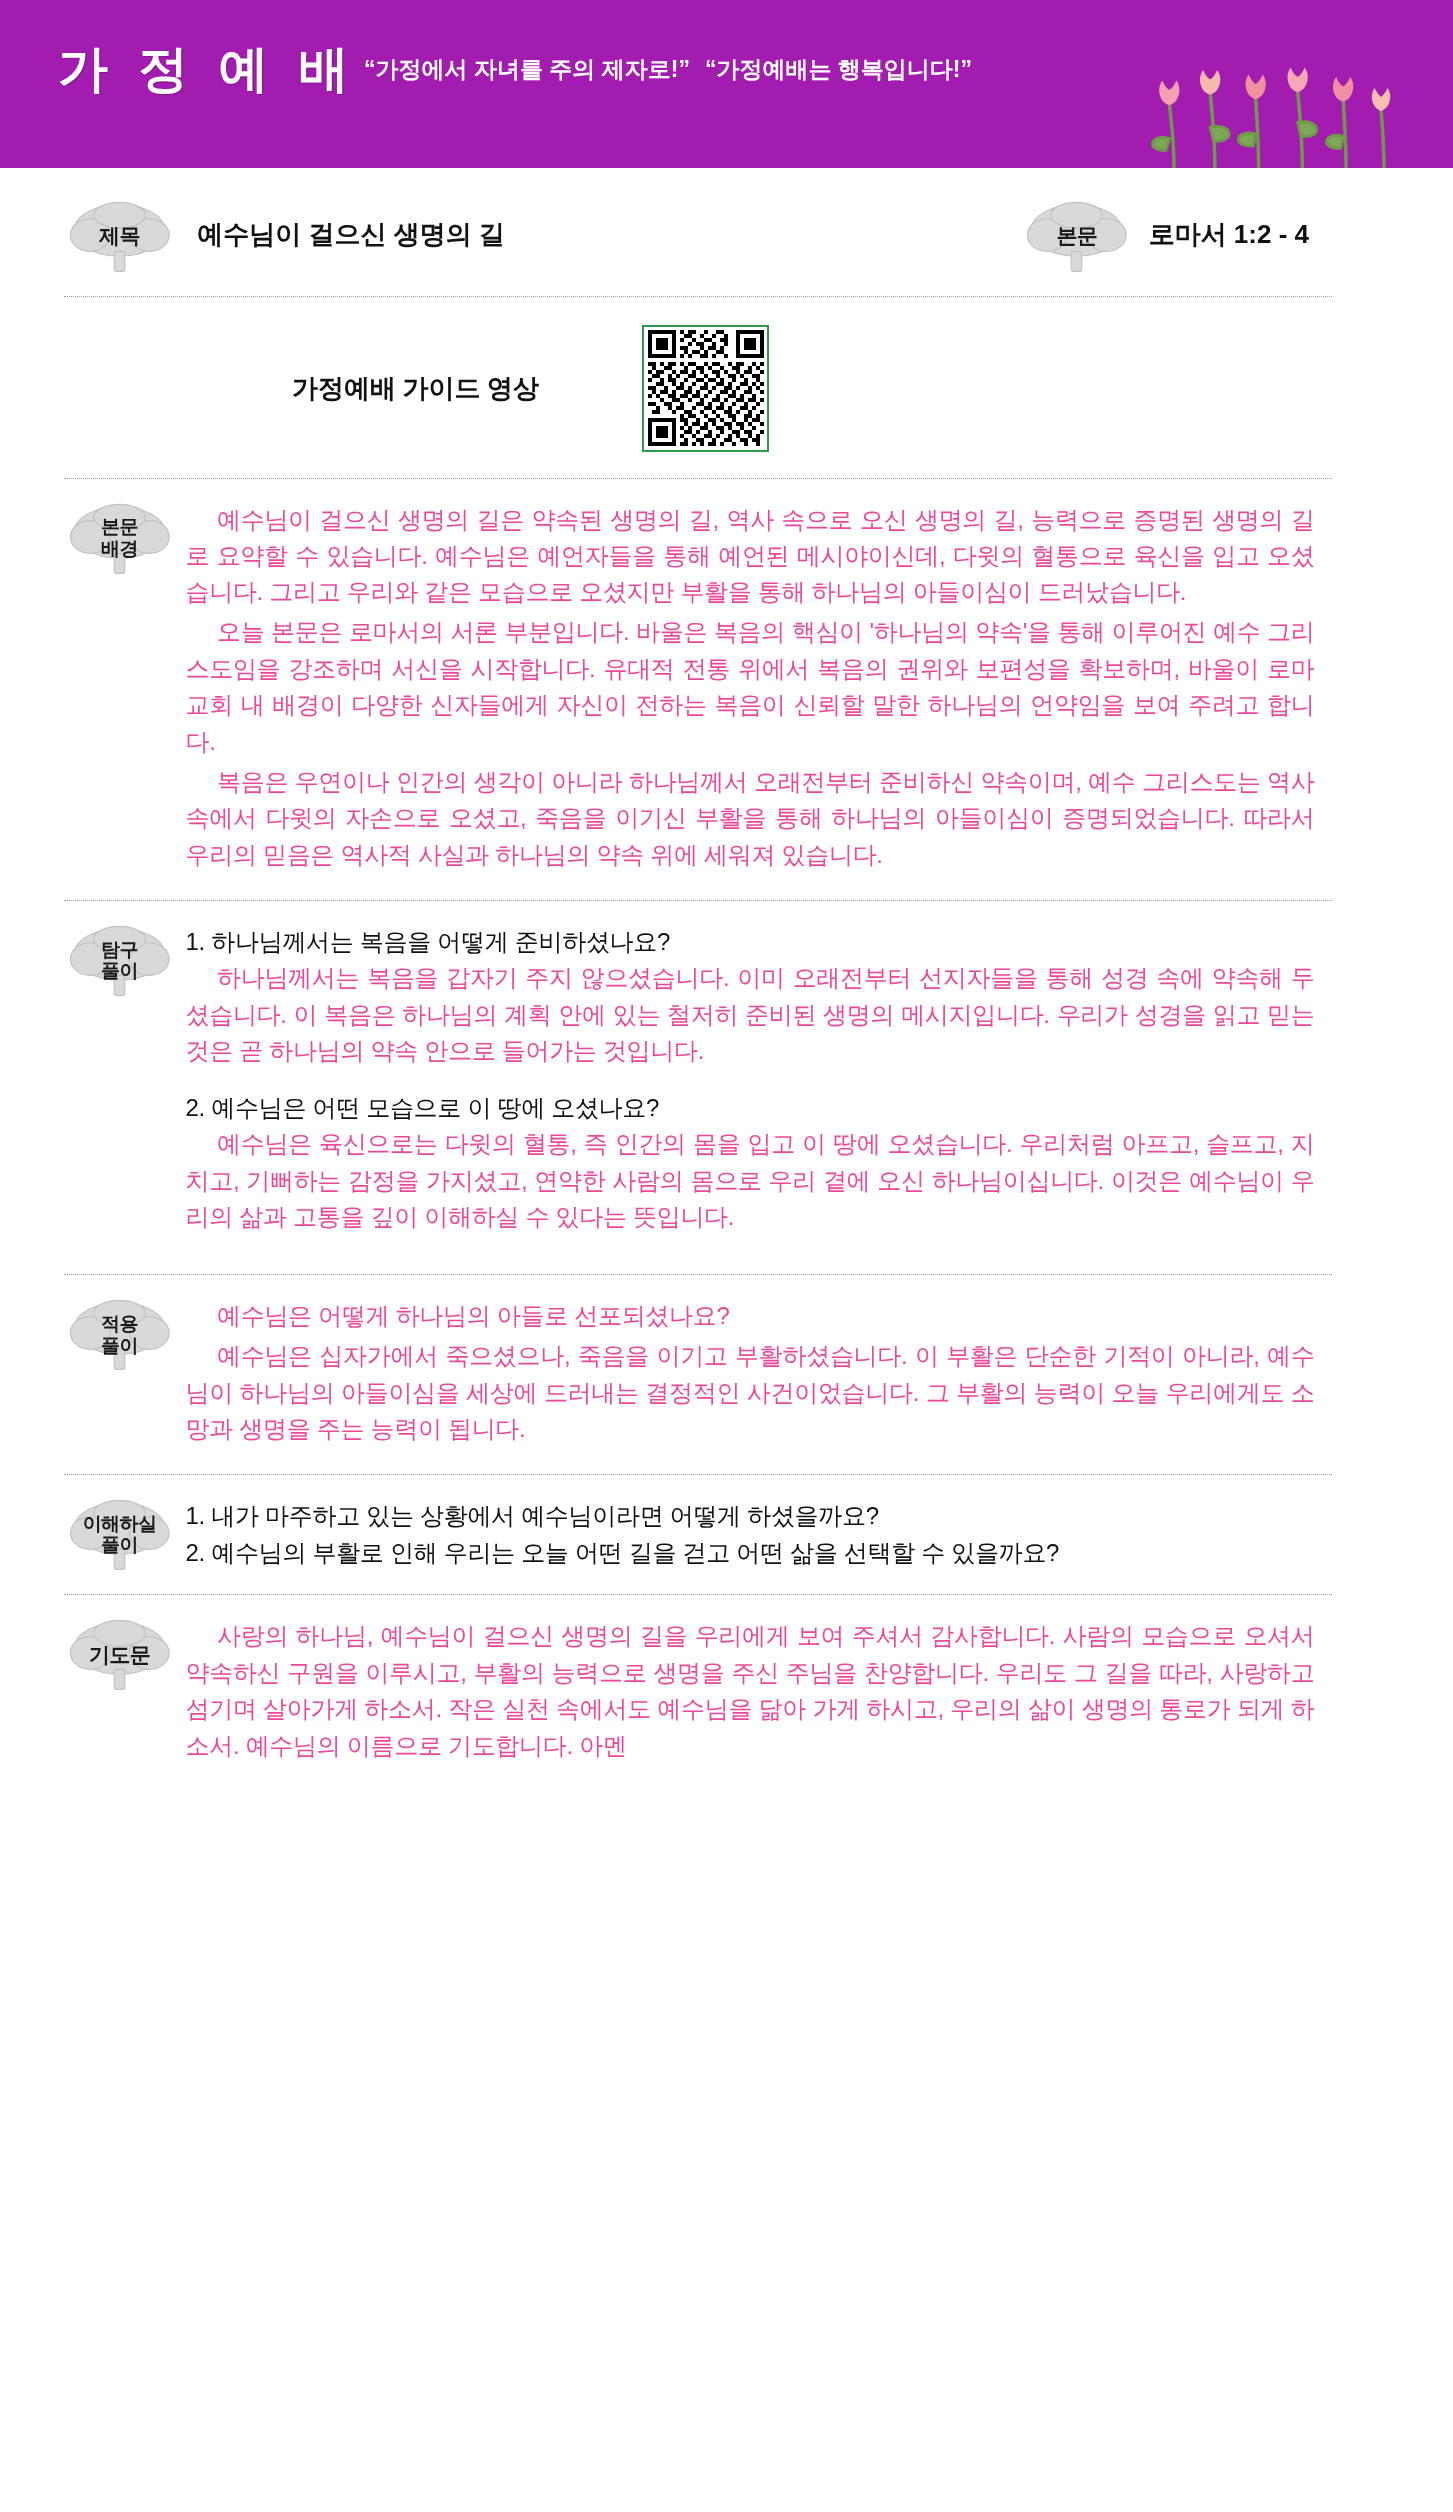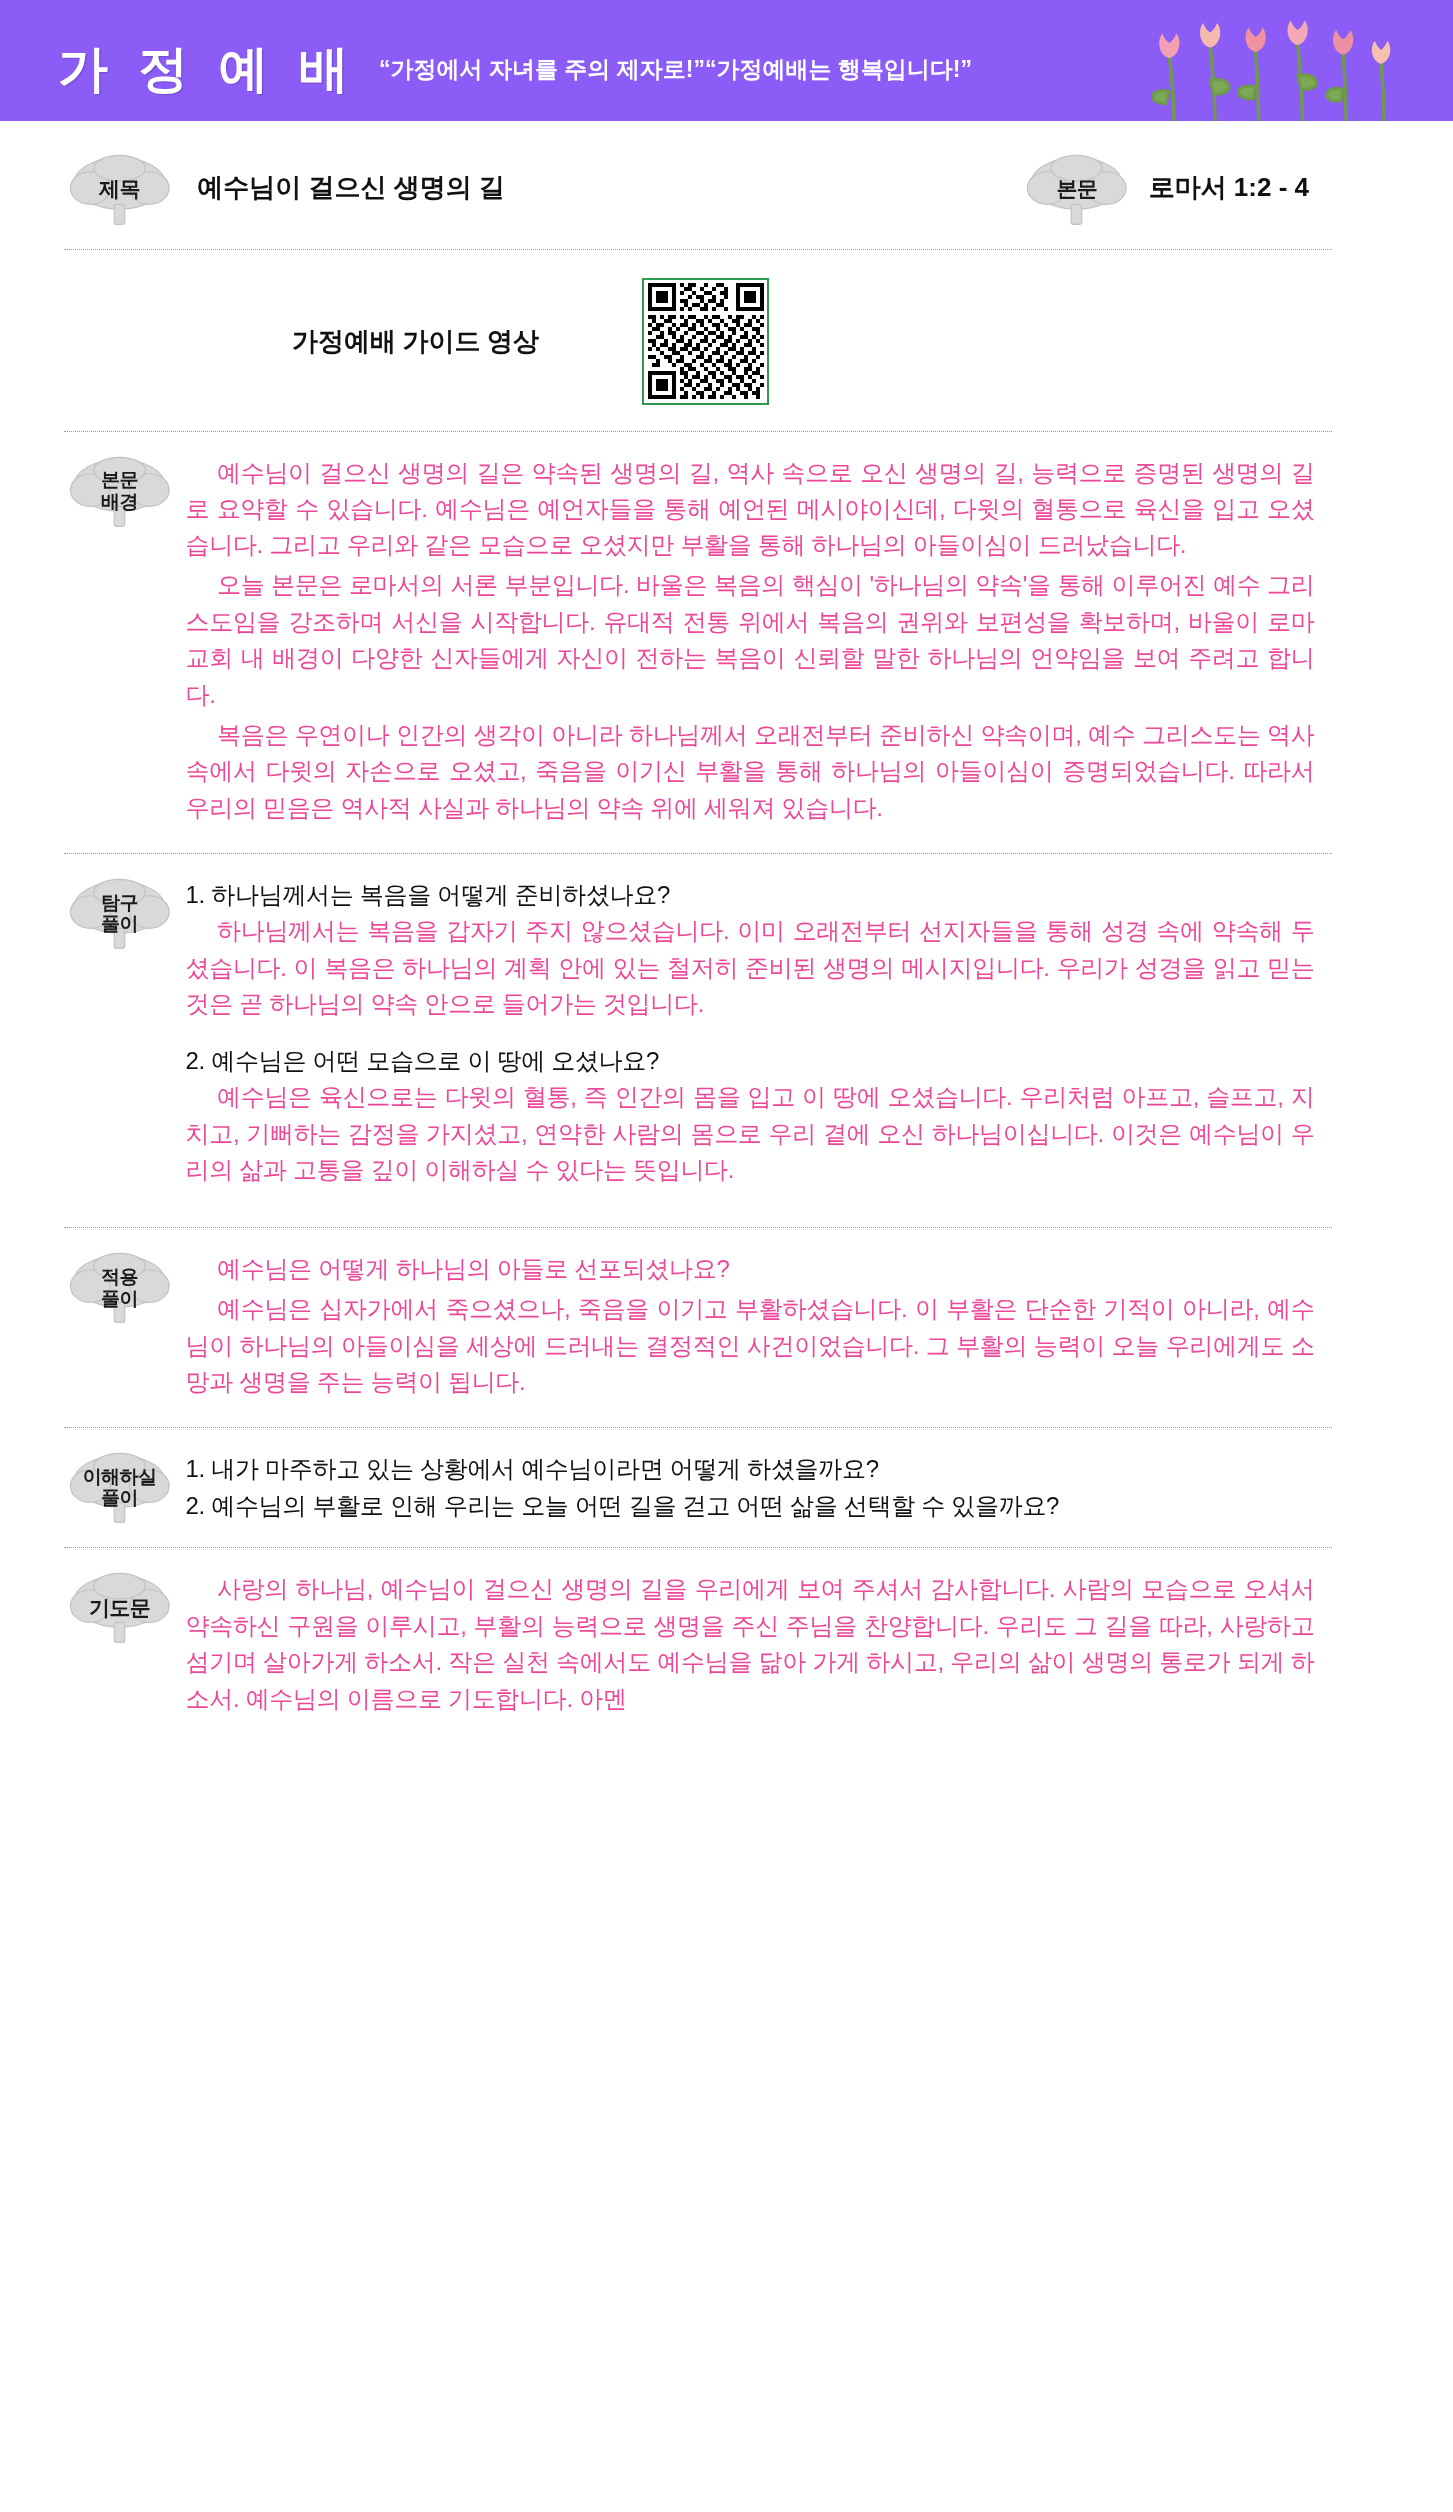--- a/index.html
+++ b/index.html
@@ -13,44 +13,45 @@
     font-family: "Liberation Sans", sans-serif;
     color: #111111;
     position: relative;
     overflow: hidden;
   }
 
   
   .header-band {
     position: relative;
     width: 1454px;
-    height: 121px;
-    background: #8b5cf6;
+    height: 168px;
+    background: #a21caf;
     overflow: hidden;
   }
   .header-inner {
     position: absolute;
     left: 58px;
     top: 0;
     height: 139px;
     display: flex;
     align-items: center;
   }
   .header-title {
     font-size: 50px;
     font-weight: bold;
     color: #ffffff;
     letter-spacing: 8.2px;
     white-space: nowrap;
     text-shadow: 1.2px 1.2px 1.2px rgba(0,0,0,0.18);
   }
   .header-sub {
-    margin-left: 22px;
+    margin-left: 7px;
     display: flex;
     align-items: center;
+    gap: 15px;
     white-space: nowrap;
   }
   .header-sub span {
     font-size: 23px;
     font-weight: bold;
     color: #ffffff;
   }
 
   
   .tulips {

